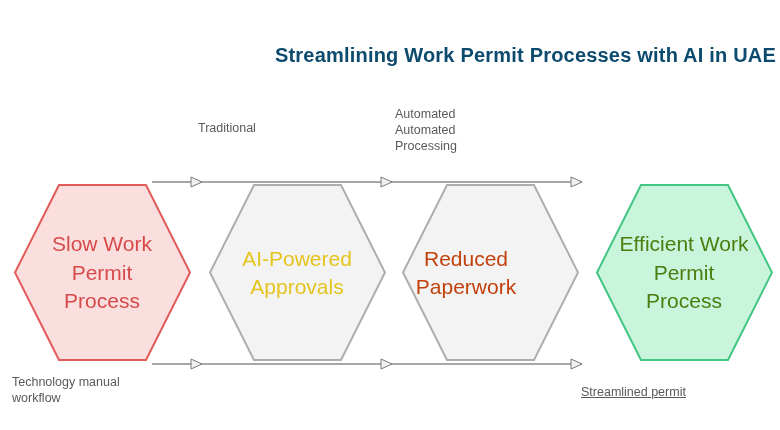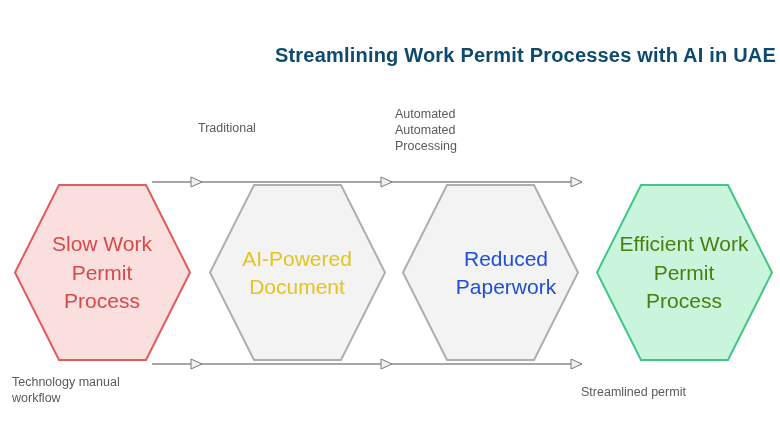--- a/index.html
+++ b/index.html
@@ -66,36 +66,36 @@
     <polygon points="392,364 381,359 381,369" fill="#f0f0f0" stroke="#7a7a7a" stroke-width="1"></polygon>
     <polygon points="582,364 571,359 571,369" fill="#f0f0f0" stroke="#7a7a7a" stroke-width="1"></polygon>
 
     <polygon points="15,272.5 59,185 146,185 190,272.5 146,360 59,360" stroke-width="2" fill="#fbdede" stroke="#e15b5b"></polygon>
     <polygon points="210,272.5 254,185 341,185 385,272.5 341,360 254,360" stroke-width="2" fill="#f3f3f3" stroke="#aeaeae"></polygon>
     <polygon points="403,272.5 447,185 534,185 578,272.5 534,360 447,360" stroke-width="2" fill="#f3f3f3" stroke="#aeaeae"></polygon>
     <polygon points="597,272.5 641,185 728,185 772,272.5 728,360 641,360" stroke-width="2" fill="#c8f5db" stroke="#43c584"></polygon>
   </svg>
 
   <div class="hex-label" style="left: 32px; color: rgb(214, 74, 74);">Slow Work Permit Process</div>
-  <div class="hex-label" style="left: 227px; color: rgb(228, 196, 29);">AI-Powered Document</div>
-  <div class="hex-label" style="left: 436px; color: #1d4ed8;">Reduced Paperwork</div>
+  <div class="hex-label" style="left: 227px; color: rgb(228, 196, 29);">AI-Powered Approvals</div>
+  <div class="hex-label" style="left: 396px; color: #c2410c;">Reduced Paperwork</div>
   <div class="hex-label" style="left: 614px; color: #4d7c0f;">Efficient Work Permit Process</div>
 
   <div class="annotation" style="left:198px;top:120px;">
     <span>Traditional</span>
   </div>
 
   <div class="annotation" style="left:395px;top:106px;">
     <span>Automated</span>
     <span>Automated</span>
     <span>Processing</span>
   </div>
 
   <div class="annotation" style="left:12px;top:374px;">
     <span>Technology manual</span>
     <span>workflow</span>
   </div>
 
-  <div class="annotation" style="left:581px;top:384px;">
+  <div class="annotation" style="left:581px;top:384px;text-decoration:underline;">
     <span>Streamlined permit</span>
   </div>
 
 </div>
 
 </body></html>

